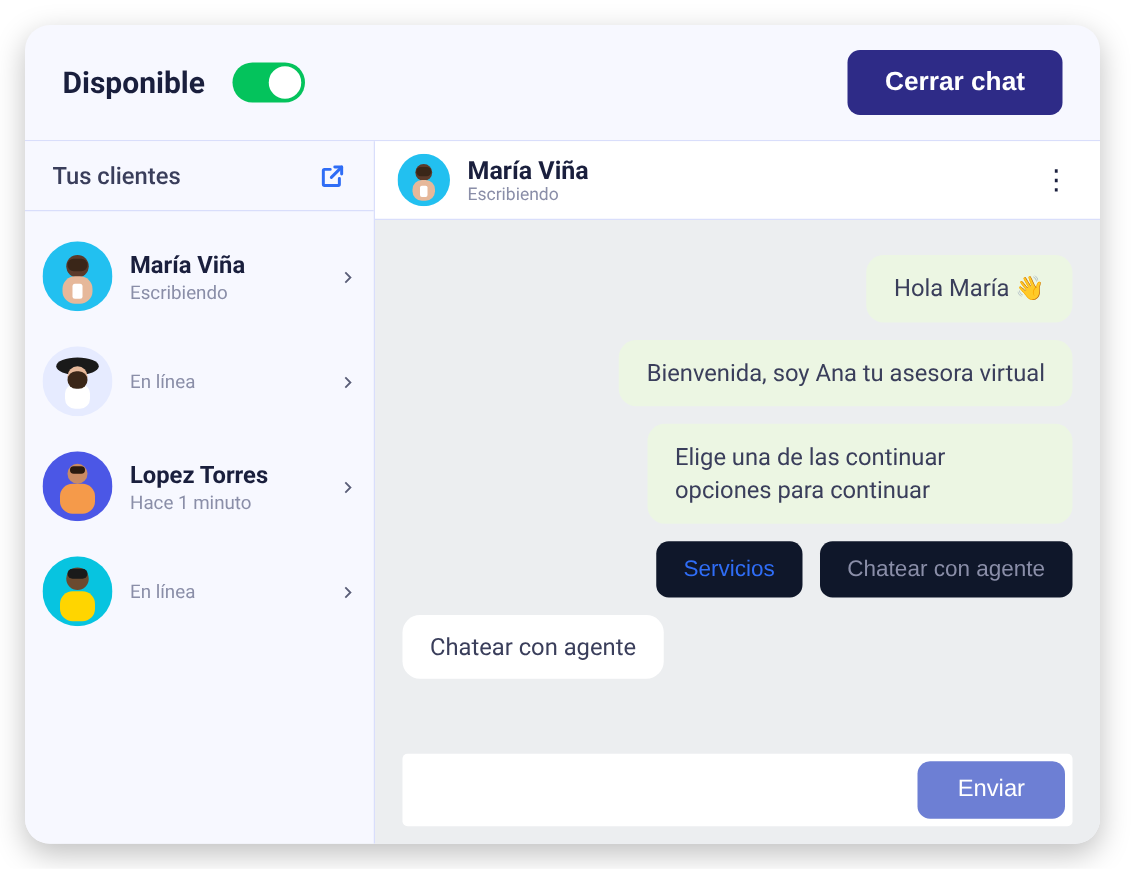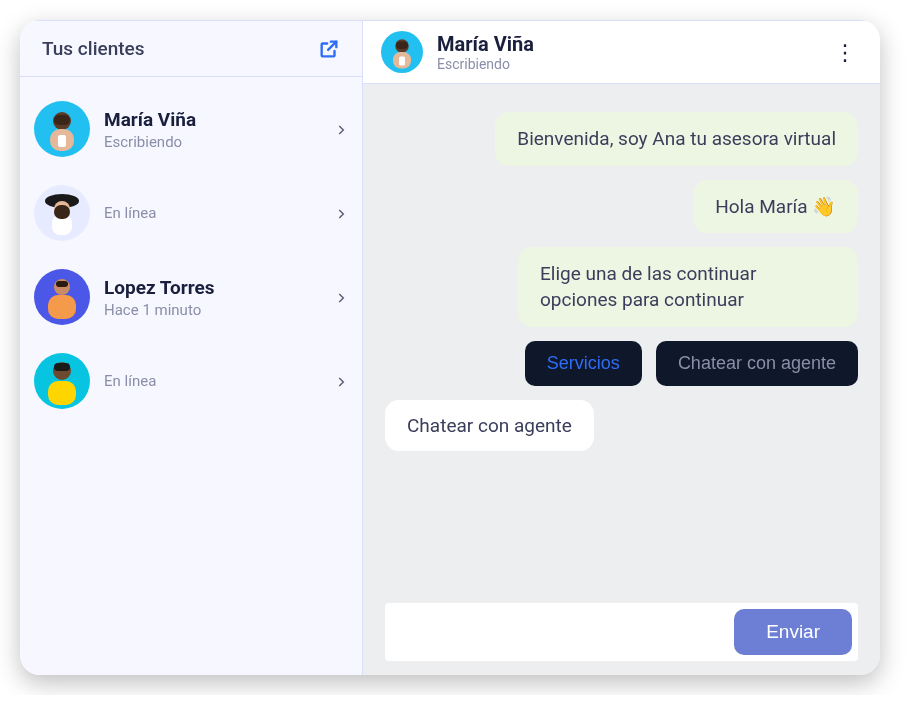--- a/index.html
+++ b/index.html
@@ -63,21 +63,21 @@
   }
   
   .main {
     flex: 1;
     display: flex;
     border-top: 1px solid #d9defb;
     min-height: 0;
   }
   
   .sidebar {
-    width: 343px;
+    width: 280px;
     border-right: 1px solid #d9defb;
     display: flex;
     flex-direction: column;
     background: #f7f8ff;
   }
   .sidebar-header {
     display: flex;
     align-items: center;
     justify-content: space-between;
     padding: 16px 22px 16px 22px;
@@ -225,20 +225,27 @@
     font-size: 19px;
     font-weight: 500;
     cursor: pointer;
   }
 </style>
 </head>
 <body>
 
 <div class="app-window">
 
+  <div class="topbar">
+    <div class="status-group">
+      <span class="status-label">Disponible</span>
+      <div class="toggle"></div>
+    </div>
+    <button class="close-chat-btn">Cerrar chat</button>
+  </div>
 
   <div class="main">
 
     <aside class="sidebar">
       <div class="sidebar-header">
         <span class="sidebar-title">Tus clientes</span>
         <span class="popout-icn">
           <svg viewBox="0 0 24 24" fill="none" stroke="currentColor" stroke-width="2.6" stroke-linecap="round" stroke-linejoin="round">
             <path d="M14 4h6v6"></path>
               <path d="M20 4l-9 9"></path>
@@ -343,22 +350,22 @@
             </svg>
         </span>
         <div class="chat-head-info">
           <span class="chat-head-name">María Viña</span>
           <span class="chat-head-status">Escribiendo</span>
         </div>
         <span class="more-icn">⋮</span>
       </div>
 
       <div class="chat-body">
+        <div class="bubble">Hola María 👋</div>
         <div class="bubble wide">Bienvenida, soy Ana tu asesora virtual</div>
-        <div class="bubble">Hola María 👋</div>
         <div class="bubble" style="max-width:340px">Elige una de las continuar opciones para continuar</div>
         <div class="option-row">
           <button class="option-btn primary">Servicios</button>
           <button class="option-btn">Chatear con agente</button>
         </div>
         <div class="user-msg">Chatear con agente</div>
 
         <div class="input-row">
           <input class="msg-input" type="text" placeholder="" style="">
           <button class="send-btn">Enviar</button>

